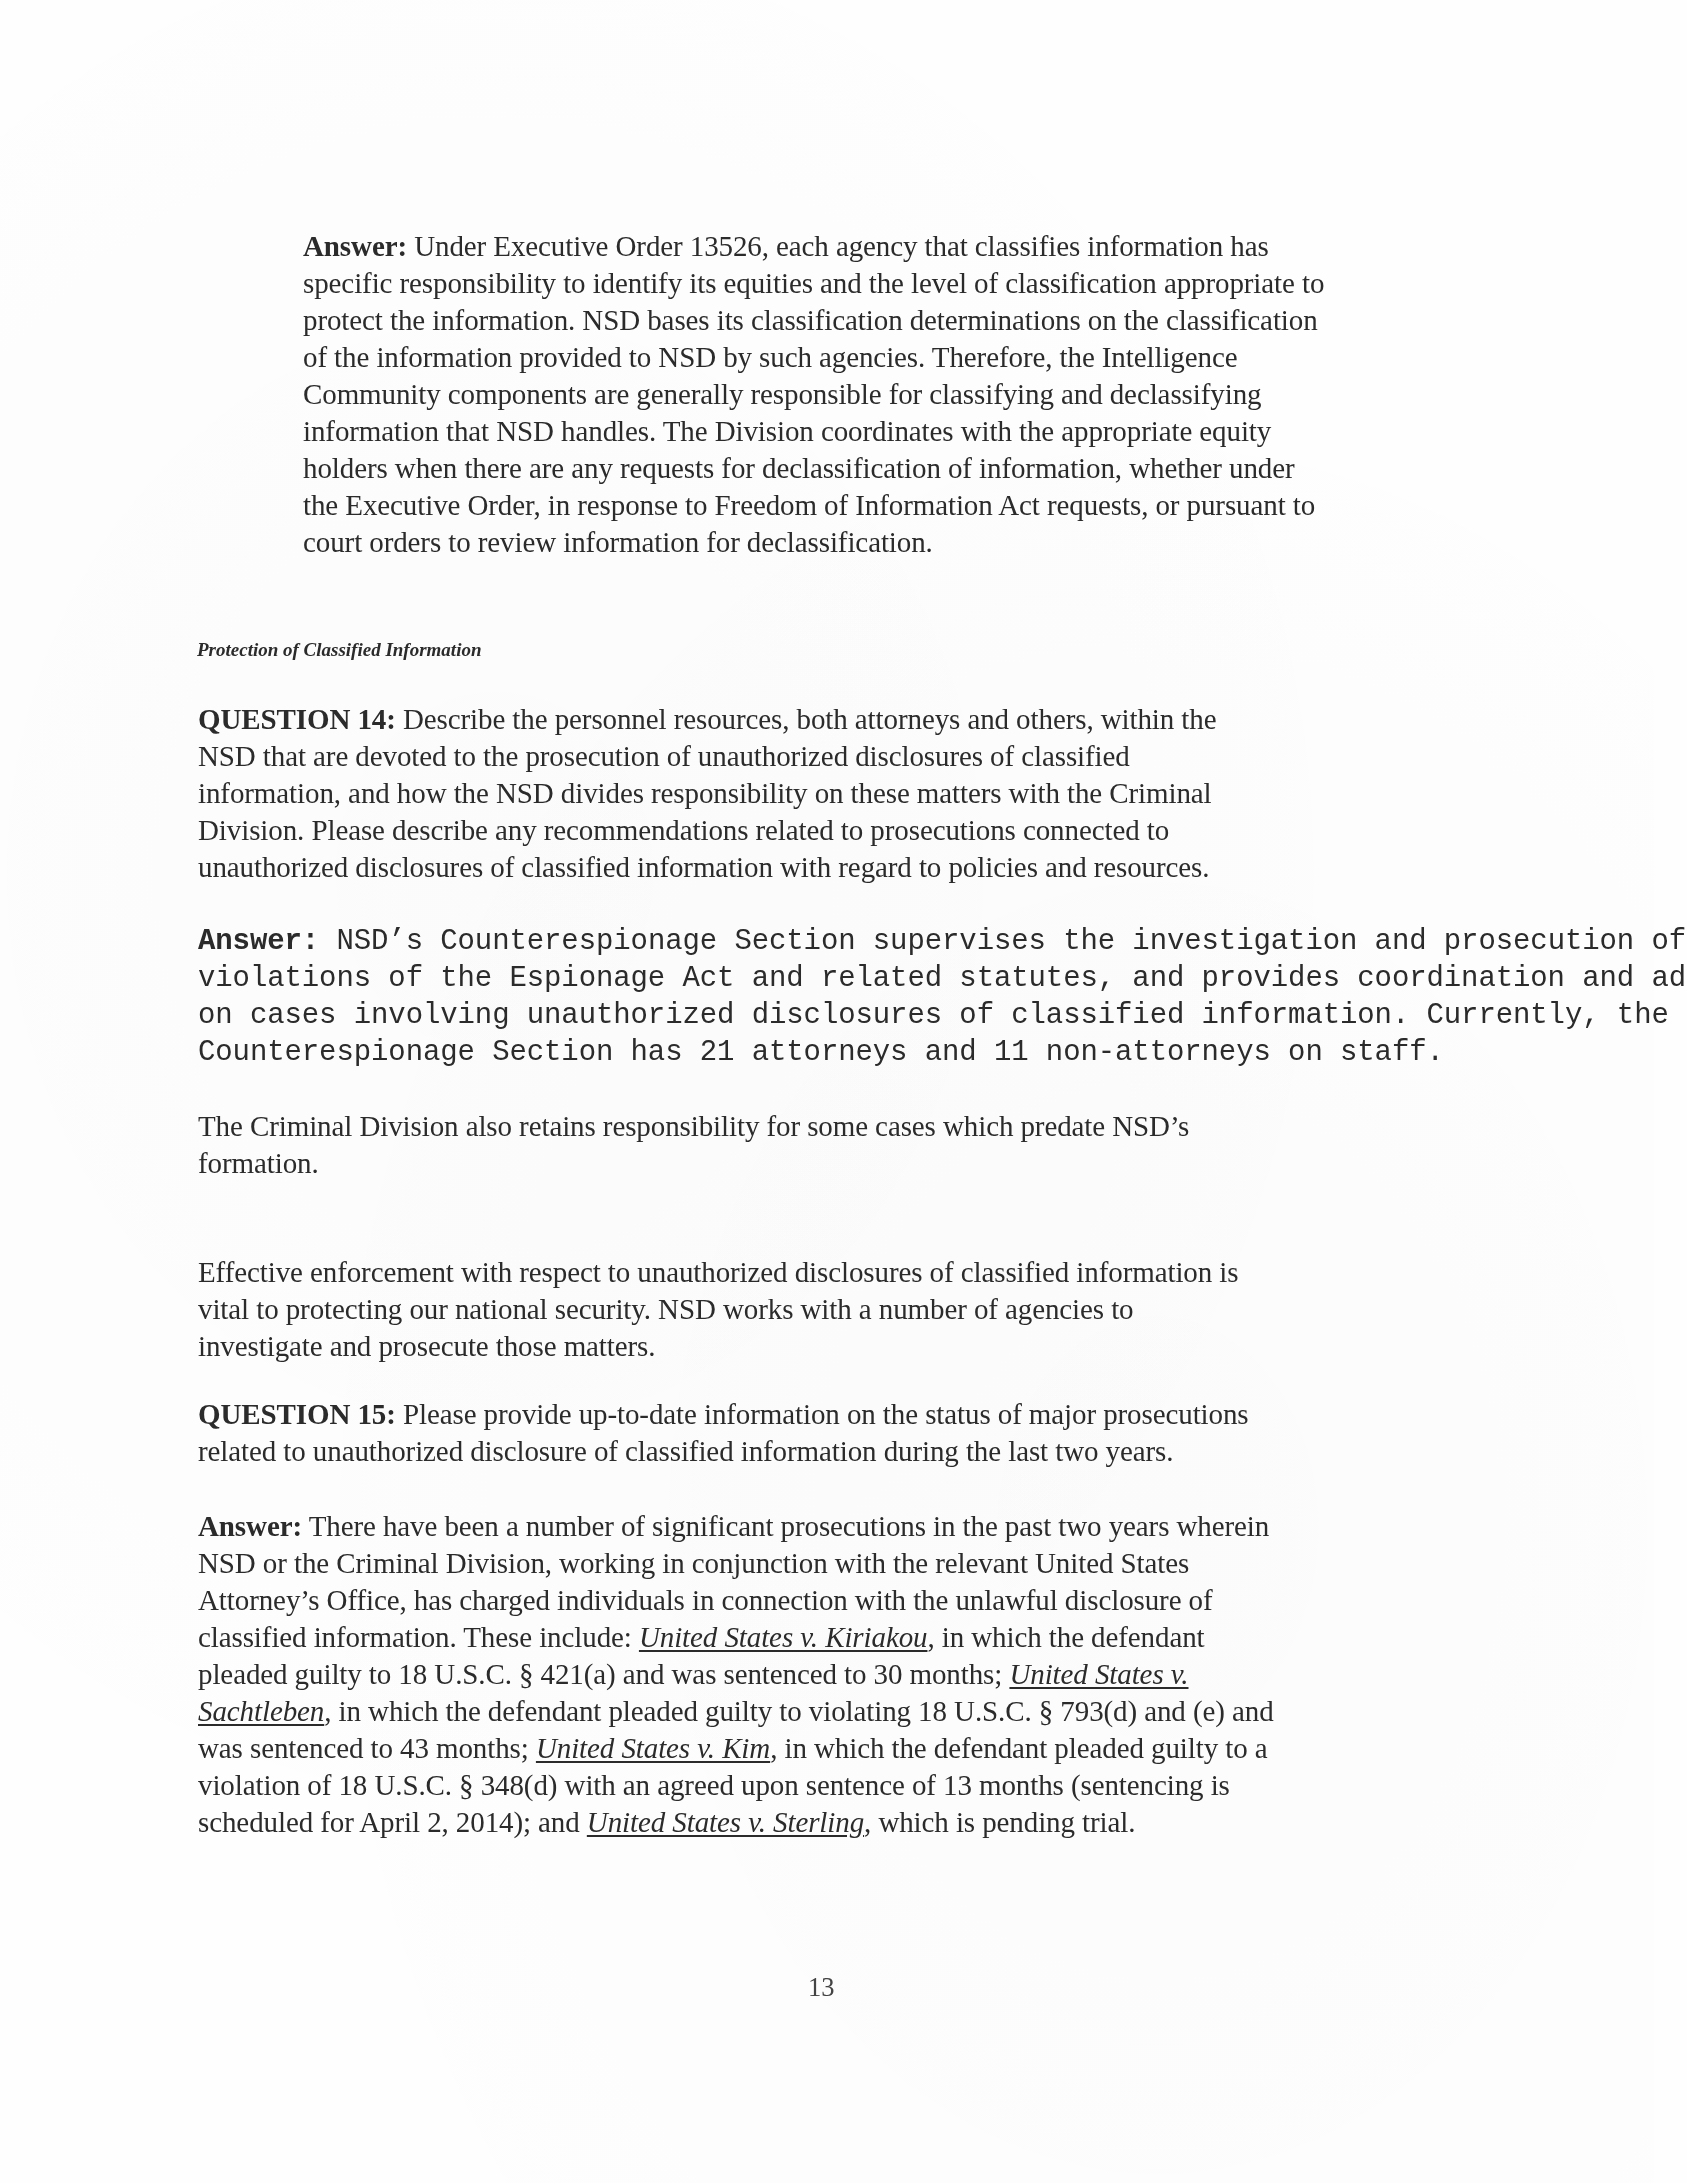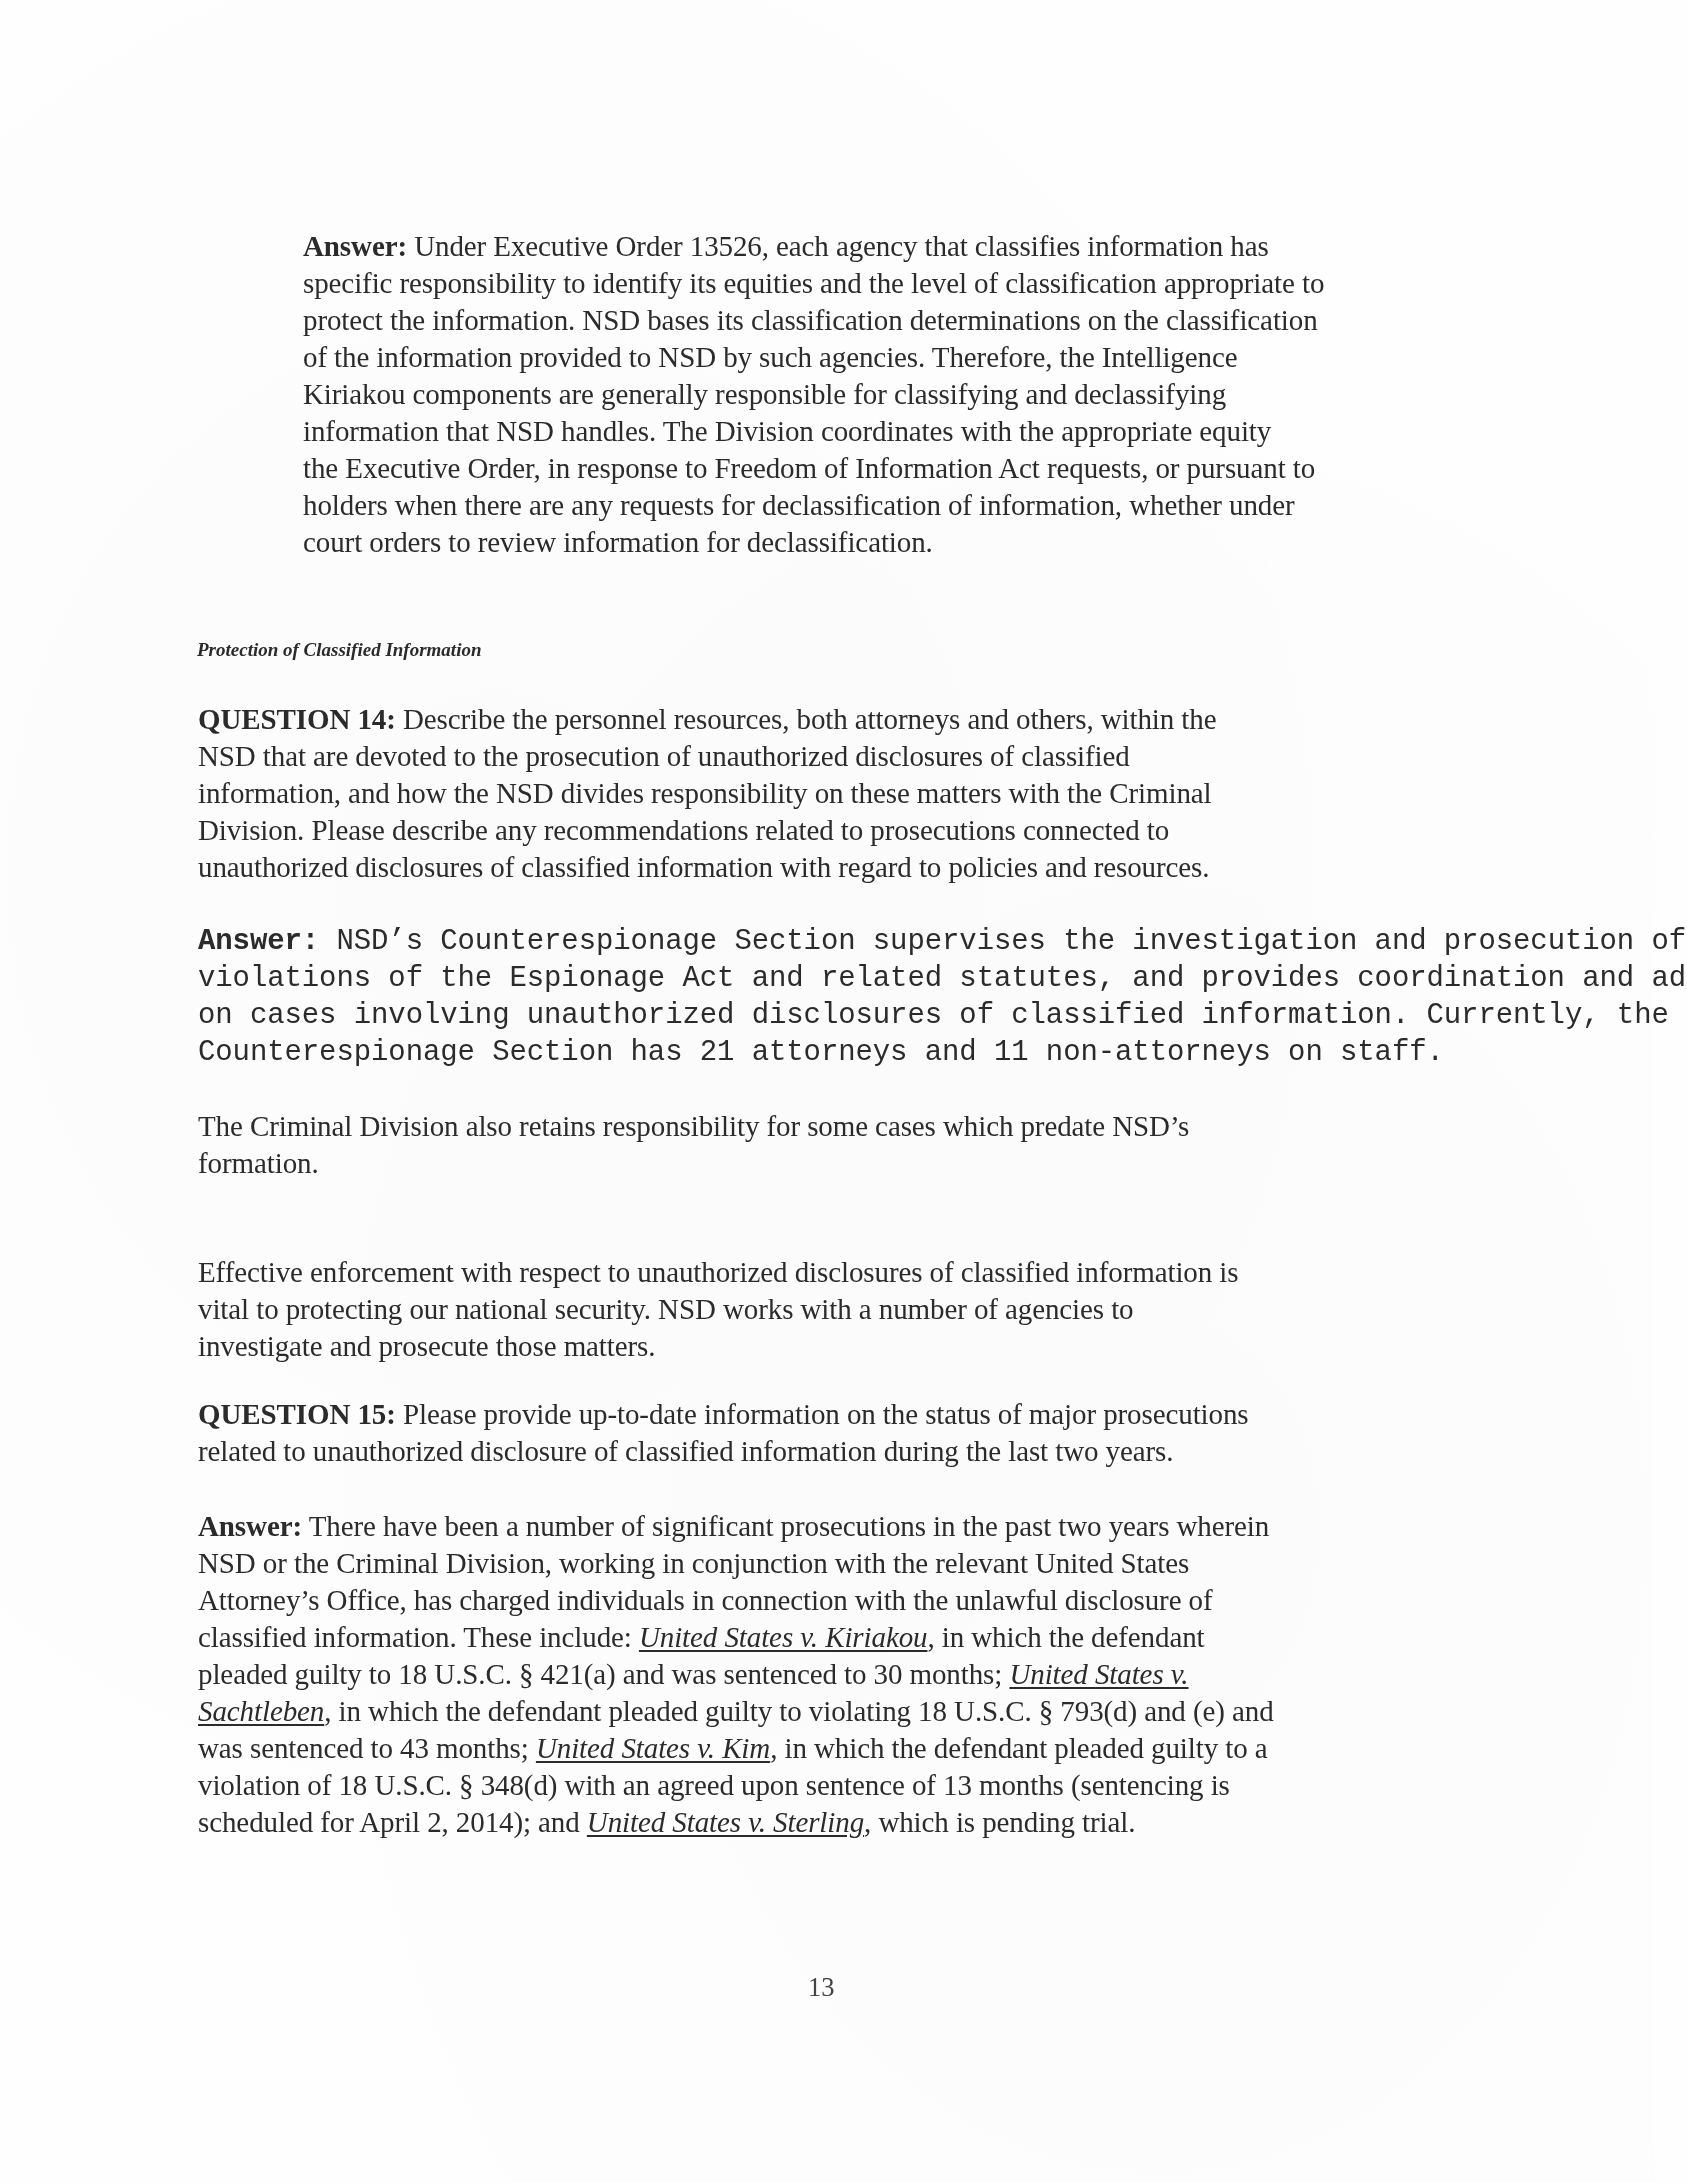--- a/index.html
+++ b/index.html
@@ -59,24 +59,24 @@
 </head>
 <body>
 
 <div class="page">
 
   <div class="para" id="answer13">
     <span class="line"><span class="lbl">Answer:</span><span> Under Executive Order 13526, each agency that classifies information has</span></span>
     <span class="line">specific responsibility to identify its equities and the level of classification appropriate to</span>
     <span class="line">protect the information.  NSD bases its classification determinations on the classification</span>
     <span class="line">of the information provided to NSD by such agencies.  Therefore, the Intelligence</span>
-    <span class="line">Kiriakou components are generally responsible for classifying and declassifying</span>
+    <span class="line">Community components are generally responsible for classifying and declassifying</span>
     <span class="line">information that NSD handles.  The Division coordinates with the appropriate equity</span>
+    <span class="line">holders when there are any requests for declassification of information, whether under</span>
     <span class="line">the Executive Order, in response to Freedom of Information Act requests, or pursuant to</span>
-    <span class="line">holders when there are any requests for declassification of information, whether under</span>
     <span class="line">court orders to review information for declassification.</span>
   </div>
 
   <div class="section-heading">Protection of Classified Information</div>
 
   <div class="para" id="question14">
     <span class="line"><span class="lbl">QUESTION 14:</span><span> Describe the personnel resources, both attorneys and others, within the</span></span>
     <span class="line">NSD that are devoted to the prosecution of unauthorized disclosures of classified</span>
     <span class="line">information, and how the NSD divides responsibility on these matters with the Criminal</span>
     <span class="line">Division.  Please describe any recommendations related to prosecutions connected to</span>

